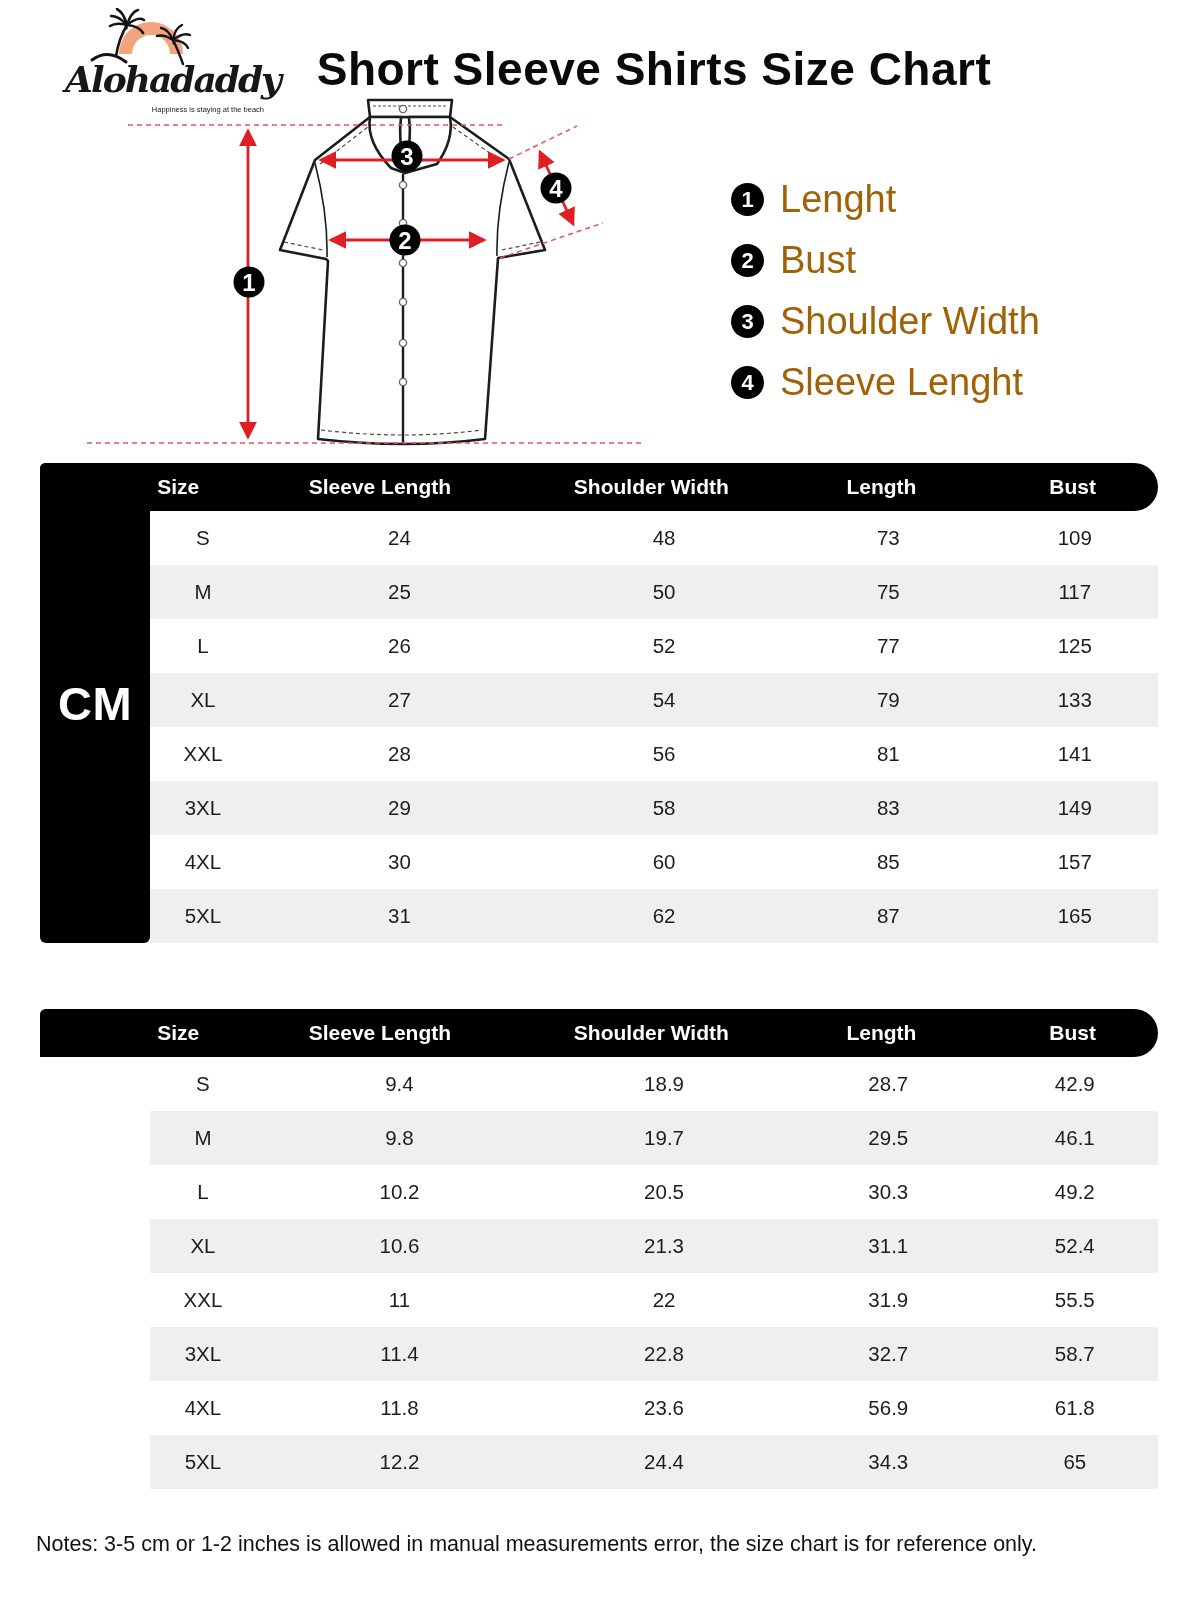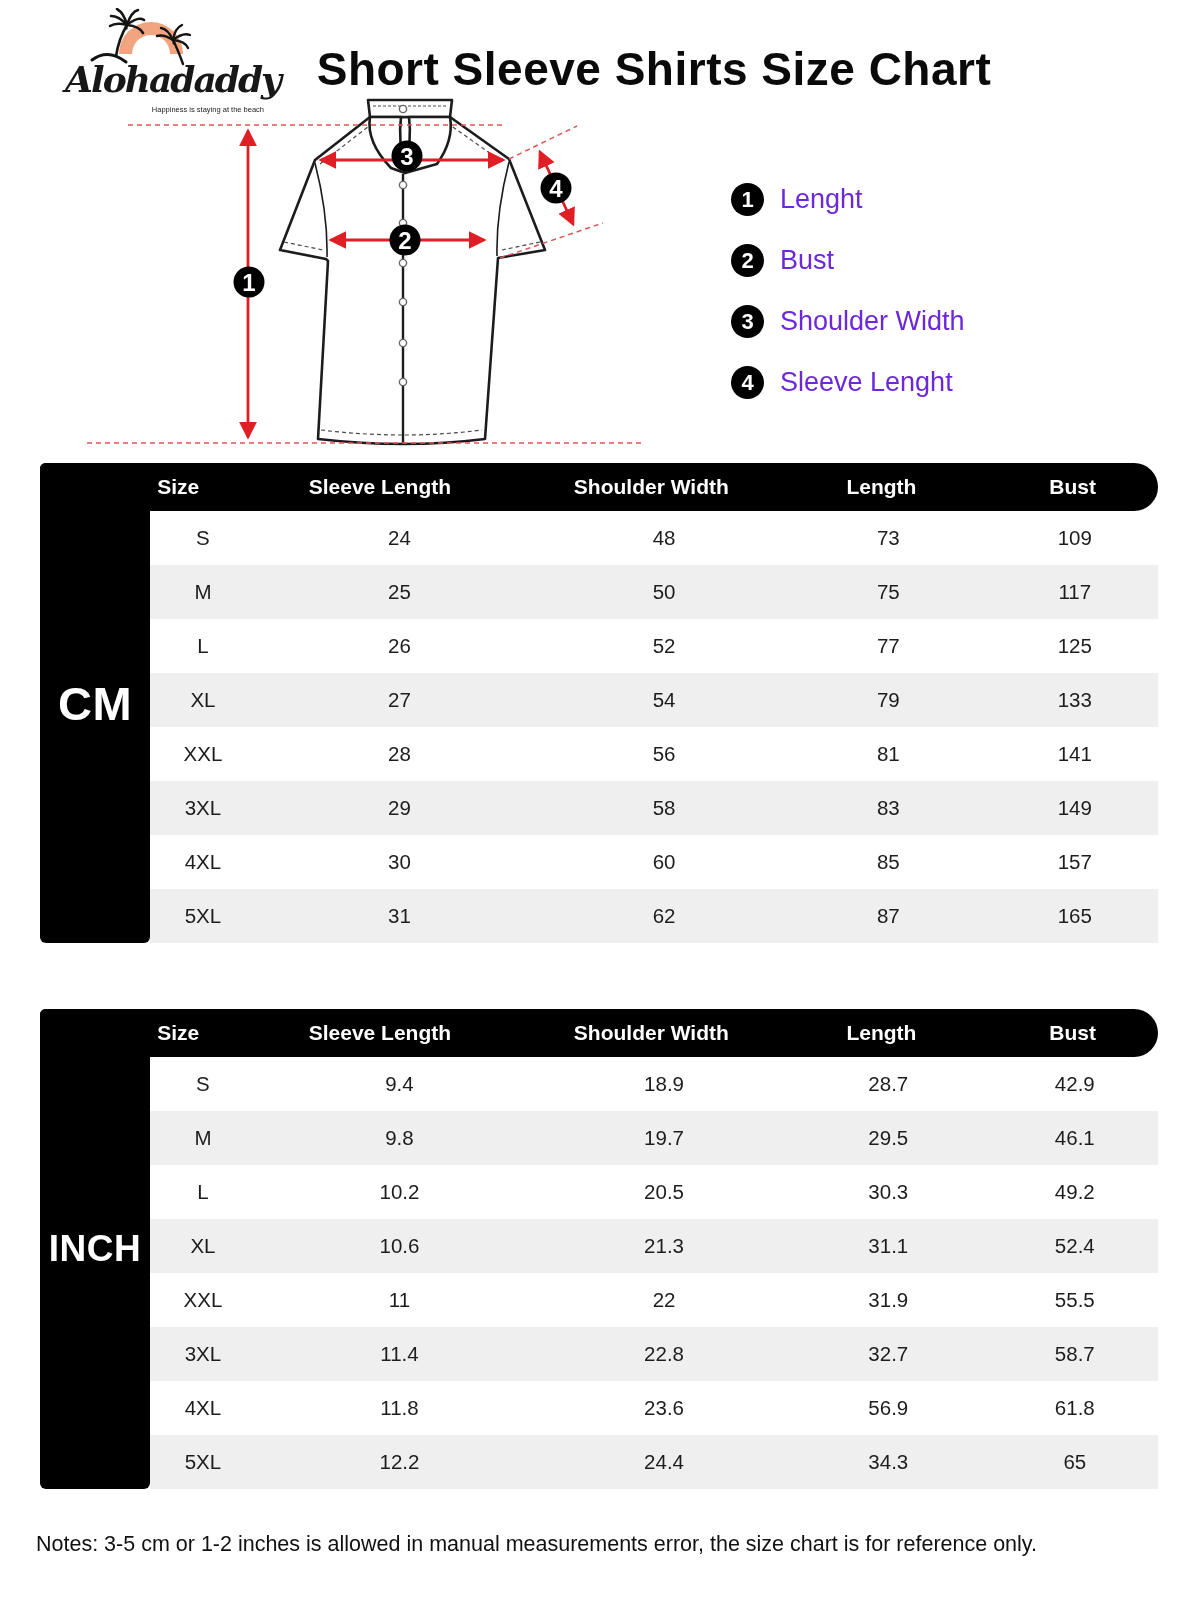--- a/index.html
+++ b/index.html
@@ -28,21 +28,21 @@
   
   .diagram { position:absolute; left:85px; top:90px; }
   
   .legend { position:absolute; left:731px; top:180px; }
   .legend-item { display:flex; align-items:center; height:39px; margin-bottom:22px; }
   .lnum {
     width:33px; height:33px; border-radius:50%; background:#000; color:#fff;
     font-weight:bold; font-size:22px; display:flex; align-items:center;
     justify-content:center; margin-right:16px; flex:0 0 auto;
   }
-  .llabel { font-size:27px; color:#6d28d9; white-space:nowrap; }
+  .llabel { font-size:38px; color:#a16207; white-space:nowrap; }
   
   .size-table { position:absolute; left:40px; width:1118px; height:480px; }
   .side-label {
     position:absolute; left:0; top:0; bottom:0; width:110px; background:#000;
     border-radius:6px; color:#fff; font-weight:bold; display:flex;
     align-items:center; justify-content:center; letter-spacing:0.5px;
   }
   .size-table.cm  .side-label { font-size:47px; }
   .size-table.inch .side-label { font-size:37px; }
   .thead {
@@ -252,21 +252,20 @@
           <div class="t-cell c0">5XL</div>
           <div class="t-cell c1">31</div>
           <div class="t-cell c2">62</div>
           <div class="t-cell c3">87</div>
           <div class="t-cell c4">165</div>
         </div>
       </div>
   </section>
 
   <section class="size-table inch">
-    <div class="side-label">INCH</div>
     <div class="thead">
         <div class="t-cell c0">Size</div>
         <div class="t-cell c1">Sleeve Length</div>
         <div class="t-cell c2">Shoulder Width</div>
         <div class="t-cell c3">Length</div>
         <div class="t-cell c4">Bust</div>
       </div>
     <div class="tbody">
         <div class="t-row">
           <div class="t-cell c0">S</div>

